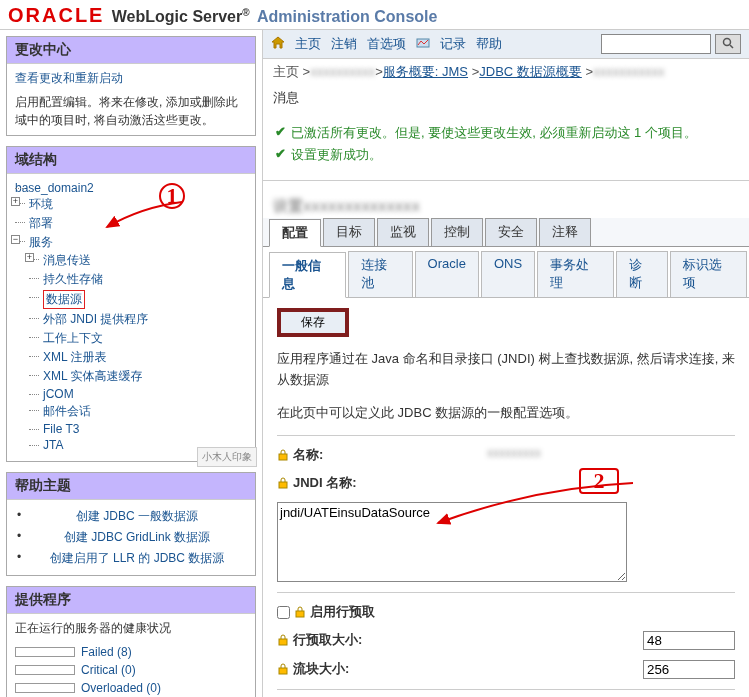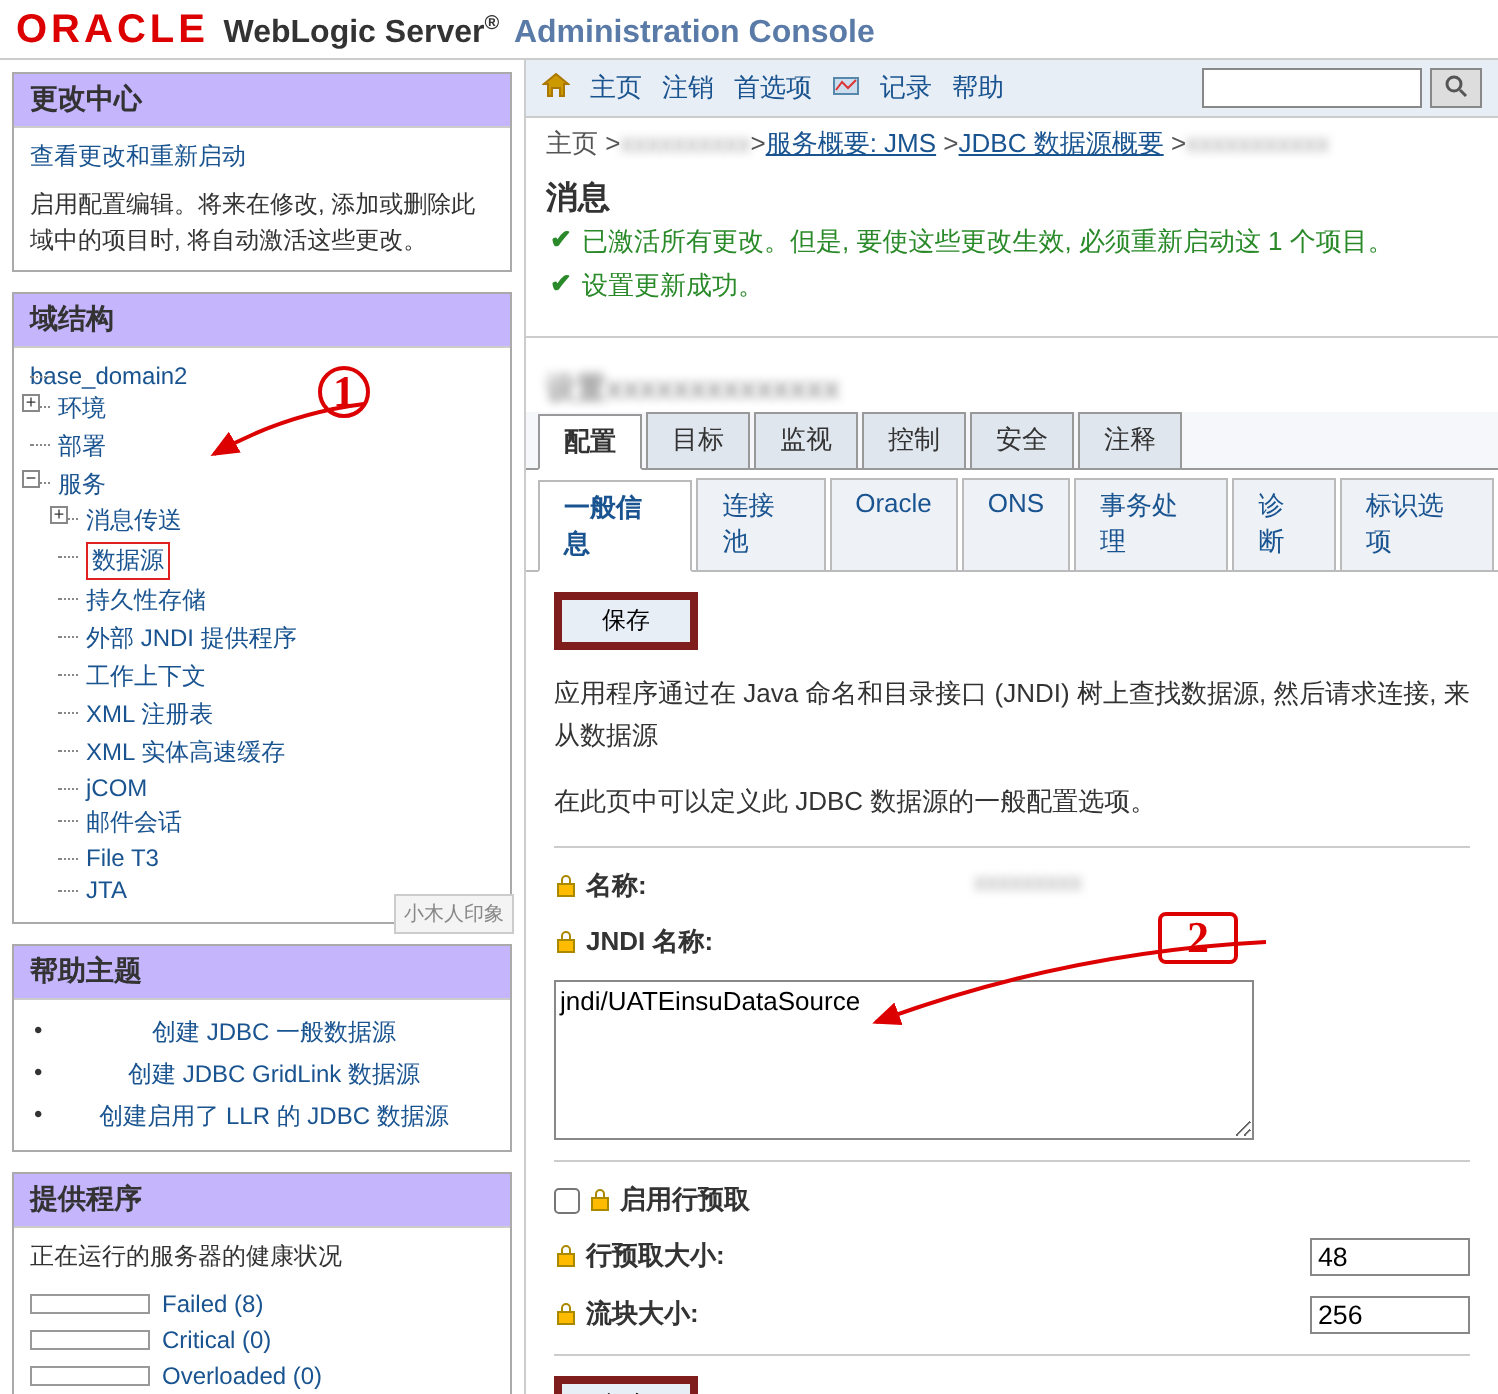--- a/index.html
+++ b/index.html
@@ -34,37 +34,37 @@
 .toolbar { background: #e8eef5; padding: 4px 8px; display: flex; align-items: center; gap: 10px; border-bottom: 1px solid #ccc; }
 .toolbar a { color: #1a5490; text-decoration: none; font-size: 13px; }
 .toolbar .icon { display: inline-block; vertical-align: middle; }
 .search-box { margin-left: auto; display: flex; gap: 4px; }
 .search-box input { border: 1px solid #888; height: 20px; width: 110px; }
 .search-box button { border: 1px solid #888; background: #ddd; width: 26px; height: 20px; cursor: pointer; }
 .breadcrumb { padding: 4px 10px; font-size: 13px; color: #555; }
 .breadcrumb a { color: #1a5490; }
 .blur { color: transparent; text-shadow: 0 0 5px #999; user-select: none; }
 .msg-section { padding: 4px 10px; }
-.msg-title { font-weight: bold; font-size: 16px; margin-bottom: 0; }
+.msg-title { font-weight: normal; font-size: 13px; margin-bottom: 15px; }
 .msg { color: #2a8a2a; padding: 2px 0 2px 18px; position: relative; font-size: 13px; }
 .msg::before { content: "✔"; position: absolute; left: 2px; color: #2a8a2a; font-weight: bold; }
 .settings-title { padding: 6px 10px 2px; font-size: 15px; font-weight: bold; }
 .tabs1 { display: flex; border-bottom: 1px solid #999; padding-left: 6px; gap: 0; background: #f5f7fa; }
 .tabs1 .tab { padding: 4px 12px; font-size: 13px; color: #333; border: 1px solid #999; border-bottom: none; margin-right: 2px; background: #e0e6ee; cursor: pointer; }
 .tabs1 .tab.active { background: #fff; font-weight: bold; position: relative; top: 1px; border-bottom: 1px solid #fff; }
 .tabs2 { display: flex; border-bottom: 1px solid #bbb; padding: 4px 0 0 6px; gap: 0; }
 .tabs2 .tab { padding: 4px 12px; font-size: 13px; color: #1a5490; border: 1px solid #bbb; border-bottom: none; margin-right: 2px; background: #eef2f7; cursor: pointer; }
 .tabs2 .tab.active { background: #fff; font-weight: bold; position: relative; top: 1px; border-bottom: 1px solid #fff; }
 .content { padding: 10px 14px; }
 .btn { background: #e8eef5; border: 4px solid #7f1d1d; padding: 2px 20px; font-size: 12px; cursor: pointer; }
 .desc { margin: 12px 0; font-size: 13px; line-height: 1.6; }
 hr { border: none; border-top: 1px solid #ccc; margin: 10px 0; }
 .field { display: flex; align-items: flex-start; margin: 10px 0; gap: 10px; }
 .field-label { width: 200px; font-size: 13px; font-weight: bold; display: flex; align-items: center; gap: 4px; }
-.field-input input { border: 1px solid #888; padding: 1px 3px; width: 80px; }
+.field-input input { border: 1px solid #888; padding: 1px 3px; width: 92px; }
 textarea.jndi { border: 1px solid #888; width: 350px; height: 80px; padding: 2px; font-family: inherit; font-size: 13px; }
 .lock-icon { display: inline-block; width: 12px; height: 12px; }
 .lock-icon svg { width: 12px; height: 12px; }
 .annot1 { position: absolute; color: #d00; font-family: cursive; font-size: 22px; font-weight: bold; border: 2px solid #d00; border-radius: 50%; width: 26px; height: 26px; text-align: center; line-height: 22px; }
 .watermark { position: absolute; font-size: 10px; color: #888; background: #f4f4f4; border: 1px solid #ccc; padding: 2px 4px; }
 </style>
 </head>
 <body>
 
 <div class="logo-bar">
@@ -88,22 +88,22 @@
       <div class="portlet-head">域结构</div>
       <div class="portlet-body">
         <ul class="tree">
           <li style="padding-left:0;"><a href="#">base_domain2</a>
             <ul class="tree">
               <li><span class="toggler">+</span><a href="#">环境</a></li>
               <li><a href="#">部署</a></li>
               <li><span class="toggler">−</span><a href="#">服务</a>
                 <ul class="tree">
                   <li><span class="toggler">+</span><a href="#">消息传送</a></li>
+                  <li><a href="#">持久性存储</a></li>
                   <li><span class="sel-box"><a href="#">数据源</a></span></li>
-                  <li><a href="#">持久性存储</a></li>
                   <li><a href="#">外部 JNDI 提供程序</a></li>
                   <li><a href="#">工作上下文</a></li>
                   <li><a href="#">XML 注册表</a></li>
                   <li><a href="#">XML 实体高速缓存</a></li>
                   <li><a href="#">jCOM</a></li>
                   <li><a href="#">邮件会话</a></li>
                   <li><a href="#">File T3</a></li>
                   <li><a href="#">JTA</a></li>
                 </ul>
               </li>

